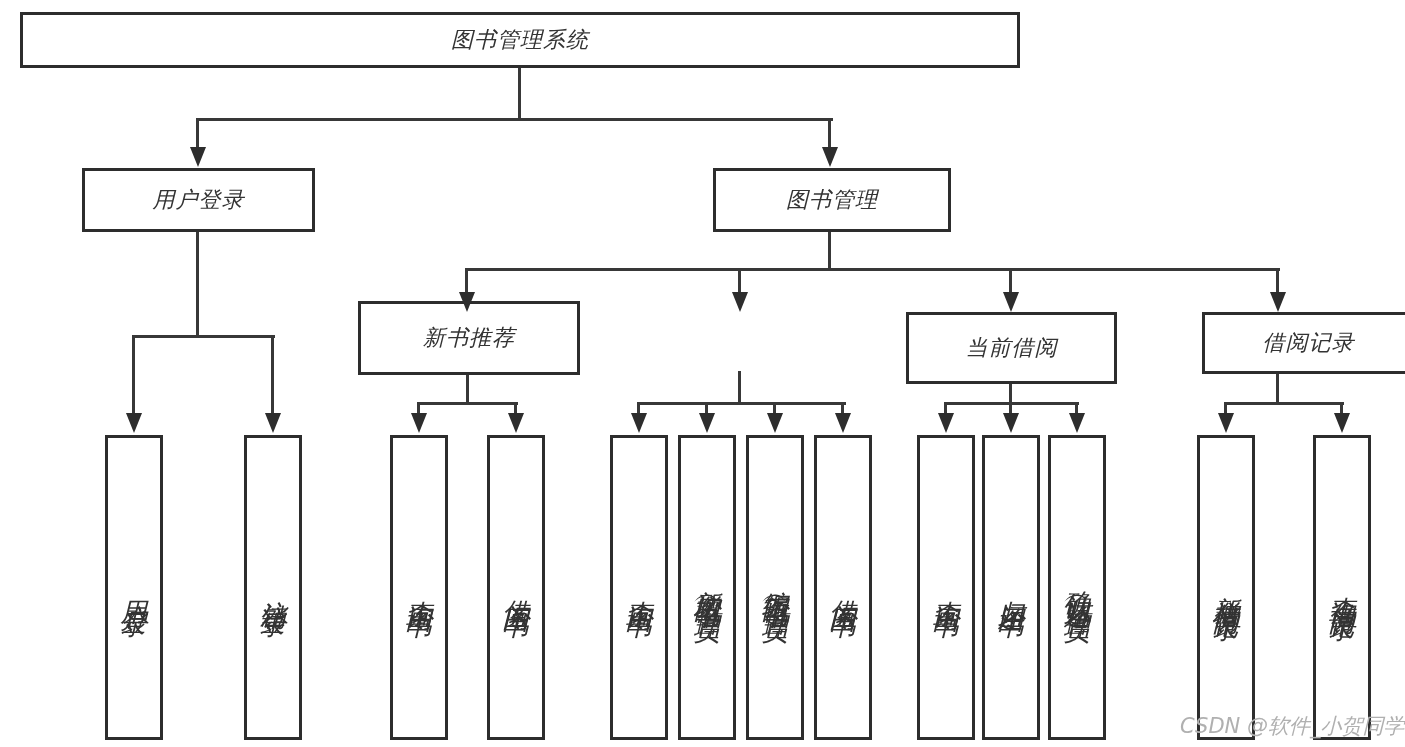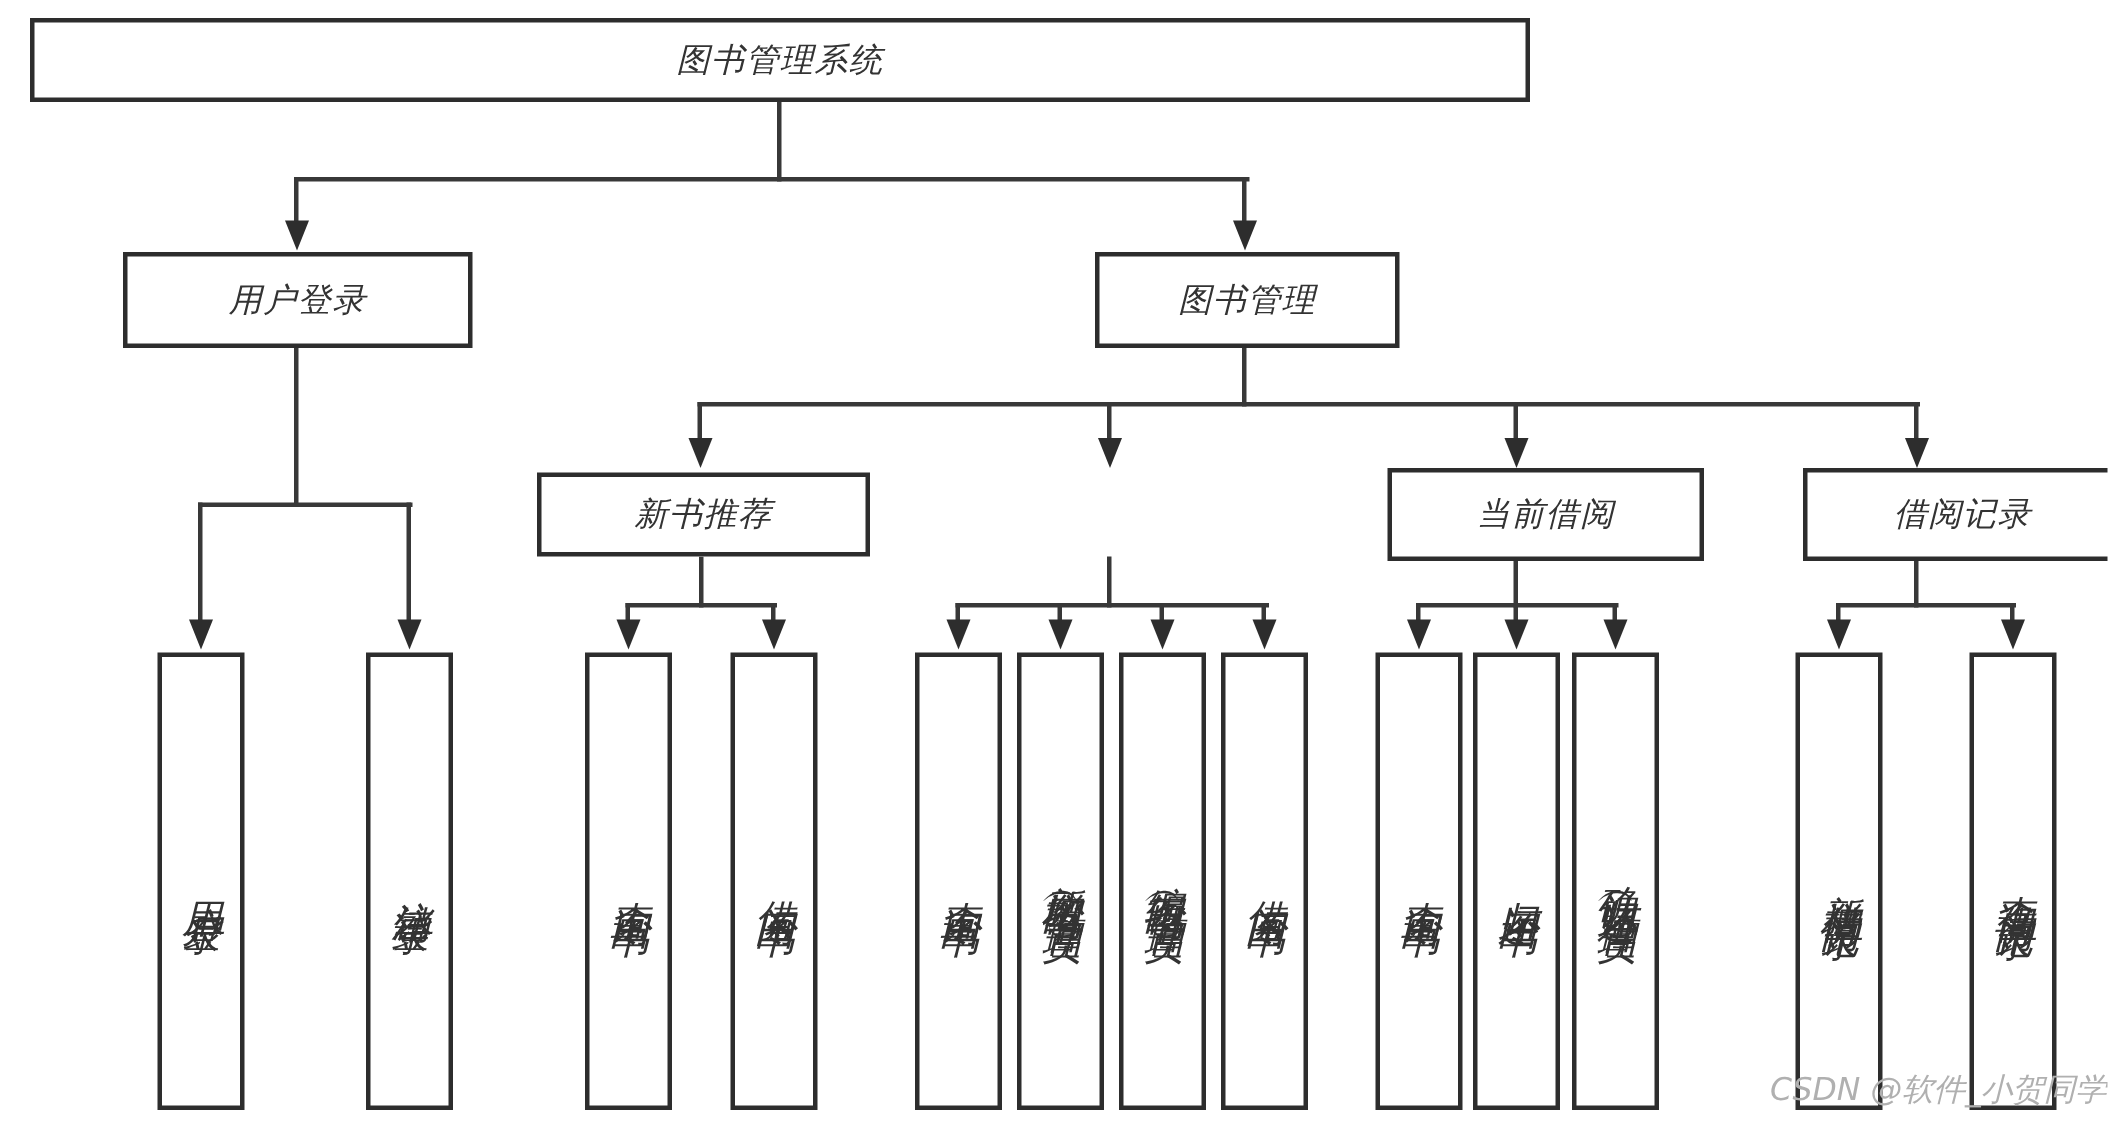--- a/index.html
+++ b/index.html
@@ -74,42 +74,42 @@
   <div class="box hbox" style="left:20px;top:12px;width:1000px;height:56px">图书管理系统</div>
 
   <div class="vl" style="left:518px;top:66px;height:55px"></div>
   <div class="hl" style="left:196px;top:118px;width:637px"></div>
   <div class="vl" style="left:196px;top:118px;height:33px"></div>
   <div class="vl" style="left:828px;top:118px;height:33px"></div>
   <div class="arrow" style="left:190px;top:147px"></div>
   <div class="arrow" style="left:822px;top:147px"></div>
 
   <div class="box hbox" style="left:82px;top:168px;width:233px;height:64px">用户登录</div>
-  <div class="box hbox" style="left:730px;top:168px;width:203px;height:64px">图书管理</div>
+  <div class="box hbox" style="left:713px;top:168px;width:238px;height:64px">图书管理</div>
 
   <div class="vl" style="left:196px;top:230px;height:108px"></div>
   <div class="hl" style="left:132px;top:335px;width:143px"></div>
   <div class="vl" style="left:132px;top:335px;height:82px"></div>
   <div class="vl" style="left:271px;top:335px;height:82px"></div>
   <div class="arrow" style="left:126px;top:413px"></div>
   <div class="arrow" style="left:265px;top:413px"></div>
 
   <div class="vl" style="left:828px;top:230px;height:41px"></div>
   <div class="hl" style="left:465px;top:268px;width:815px"></div>
   <div class="vl" style="left:465px;top:268px;height:27px"></div>
   <div class="vl" style="left:738px;top:268px;height:27px"></div>
   <div class="vl" style="left:1009px;top:268px;height:27px"></div>
   <div class="vl" style="left:1276px;top:268px;height:27px"></div>
   <div class="arrow" style="left:459px;top:292px"></div>
   <div class="arrow" style="left:732px;top:292px"></div>
   <div class="arrow" style="left:1003px;top:292px"></div>
   <div class="arrow" style="left:1270px;top:292px"></div>
 
-  <div class="box hbox" style="left:358px;top:315px;width:222px;height:56px">新书推荐</div>
-  <div class="box hbox" style="left:925px;top:312px;width:211px;height:62px">当前借阅</div>
+  <div class="box hbox" style="left:358px;top:301px;width:222px;height:74px">新书推荐</div>
+  <div class="box hbox" style="left:906px;top:312px;width:211px;height:72px">当前借阅</div>
   <div class="box hbox" style="left:1202px;top:312px;width:213px;height:62px">借阅记录</div>
 
   <div class="vl" style="left:466px;top:371px;height:34px"></div>
   <div class="hl" style="left:417px;top:402px;width:101px"></div>
   <div class="vl" style="left:417px;top:402px;height:14px"></div>
   <div class="vl" style="left:514px;top:402px;height:14px"></div>
   <div class="arrow" style="left:411px;top:413px"></div>
   <div class="arrow" style="left:508px;top:413px"></div>
 
   <div class="vl" style="left:738px;top:371px;height:34px"></div>

